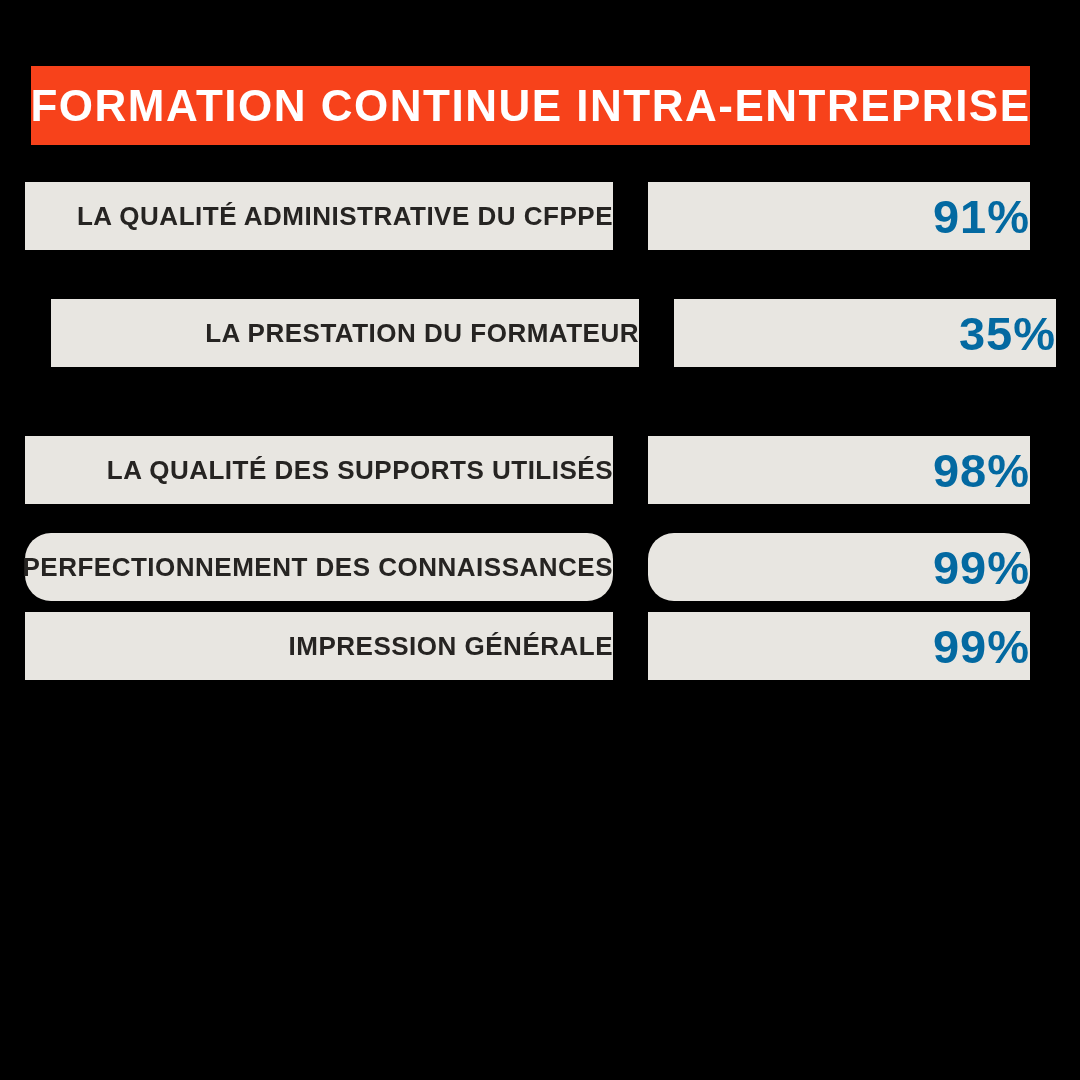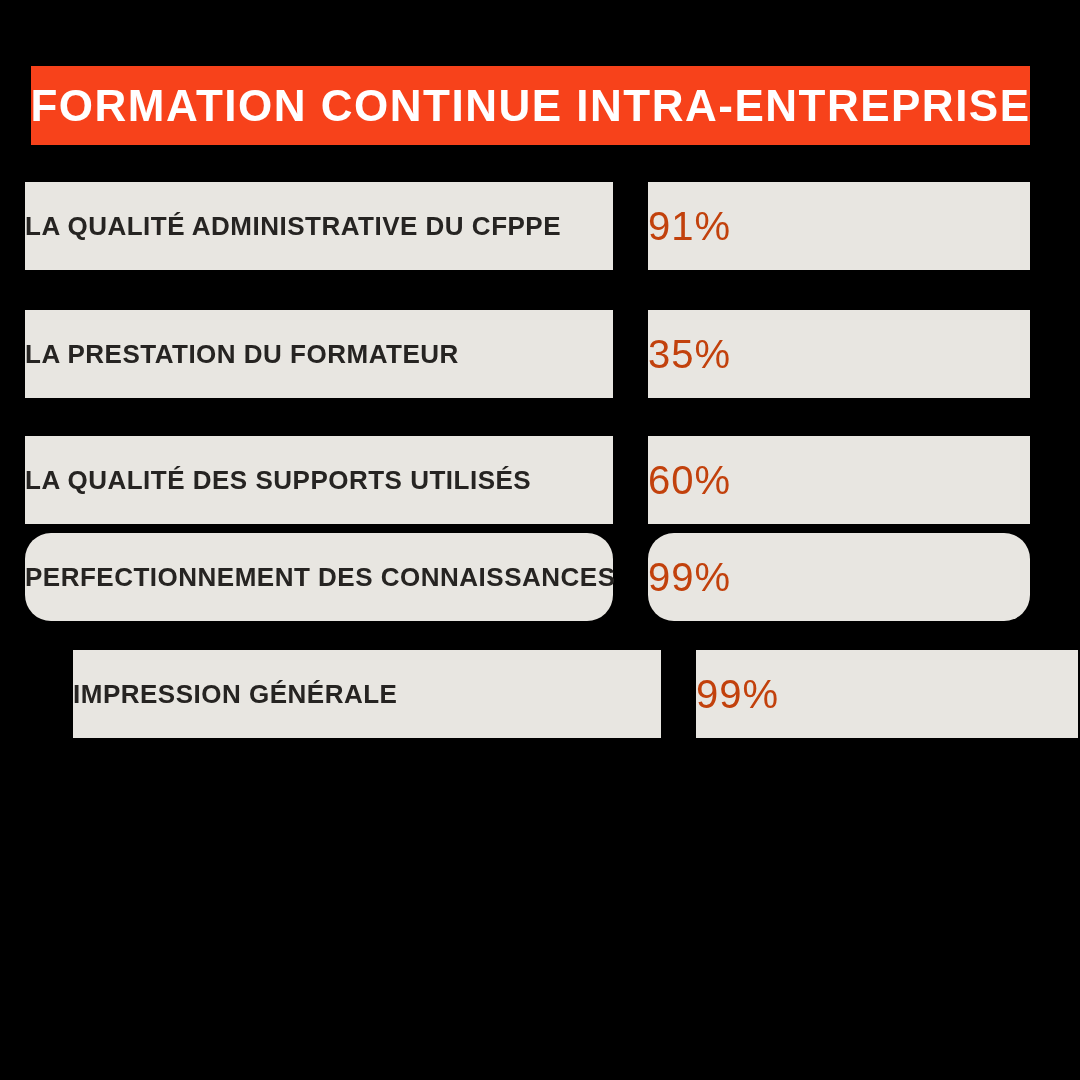--- a/index.html
+++ b/index.html
@@ -28,45 +28,45 @@
   }
   .banner-title {
     color: #FFFFFF;
     font-size: 44px;
     font-weight: 800;
     letter-spacing: 1.5px;
     white-space: nowrap;
   }
   .box {
     position: absolute;
-    height: 88px;
+    height: 68px;
     background: #E8E6E1;
     display: flex;
     align-items: center;
-    justify-content: flex-start;
+    justify-content: flex-end;
     text-align: center;
   }
   .label-box { left: 25px;  width: 588px; }
   .value-box { left: 648px; width: 382px; }
   .r1 { top: 182px; }
-  .r2 { top: 310px; }
+  .r2 { top: 299px; margin-left: 26px; }
   .r3 { top: 416px; margin-top: 20px; }
   .r4 { top: 533px; border-radius: 26px; }
-  .r5 { top: 650px; margin-left: 48px; }
+  .r5 { top: 612px; }
   .label-text {
     color: #262422;
     font-size: 26px;
     font-weight: 800;
     letter-spacing: 0.5px;
     white-space: nowrap;
   }
   .value-text {
-    color: #c2410c;
-    font-size: 40px;
-    font-weight: 400;
+    color: #0369a1;
+    font-size: 47px;
+    font-weight: 700;
     letter-spacing: 1px;
   }
 </style>
 </head>
 <body>
 
 <div class="banner">
   <span class="banner-title">FORMATION CONTINUE INTRA-ENTREPRISE</span>
 </div>
 
@@ -81,21 +81,21 @@
   <span class="label-text">LA PRESTATION DU FORMATEUR</span>
 </div>
 <div class="box value-box r2">
   <span class="value-text">35%</span>
 </div>
 
 <div class="box label-box r3">
   <span class="label-text">LA QUALITÉ DES SUPPORTS UTILISÉS</span>
 </div>
 <div class="box value-box r3">
-  <span class="value-text">60%</span>
+  <span class="value-text">98%</span>
 </div>
 
 <div class="box label-box r4">
   <span class="label-text">PERFECTIONNEMENT DES CONNAISSANCES</span>
 </div>
 <div class="box value-box r4">
   <span class="value-text">99%</span>
 </div>
 
 <div class="box label-box r5">

